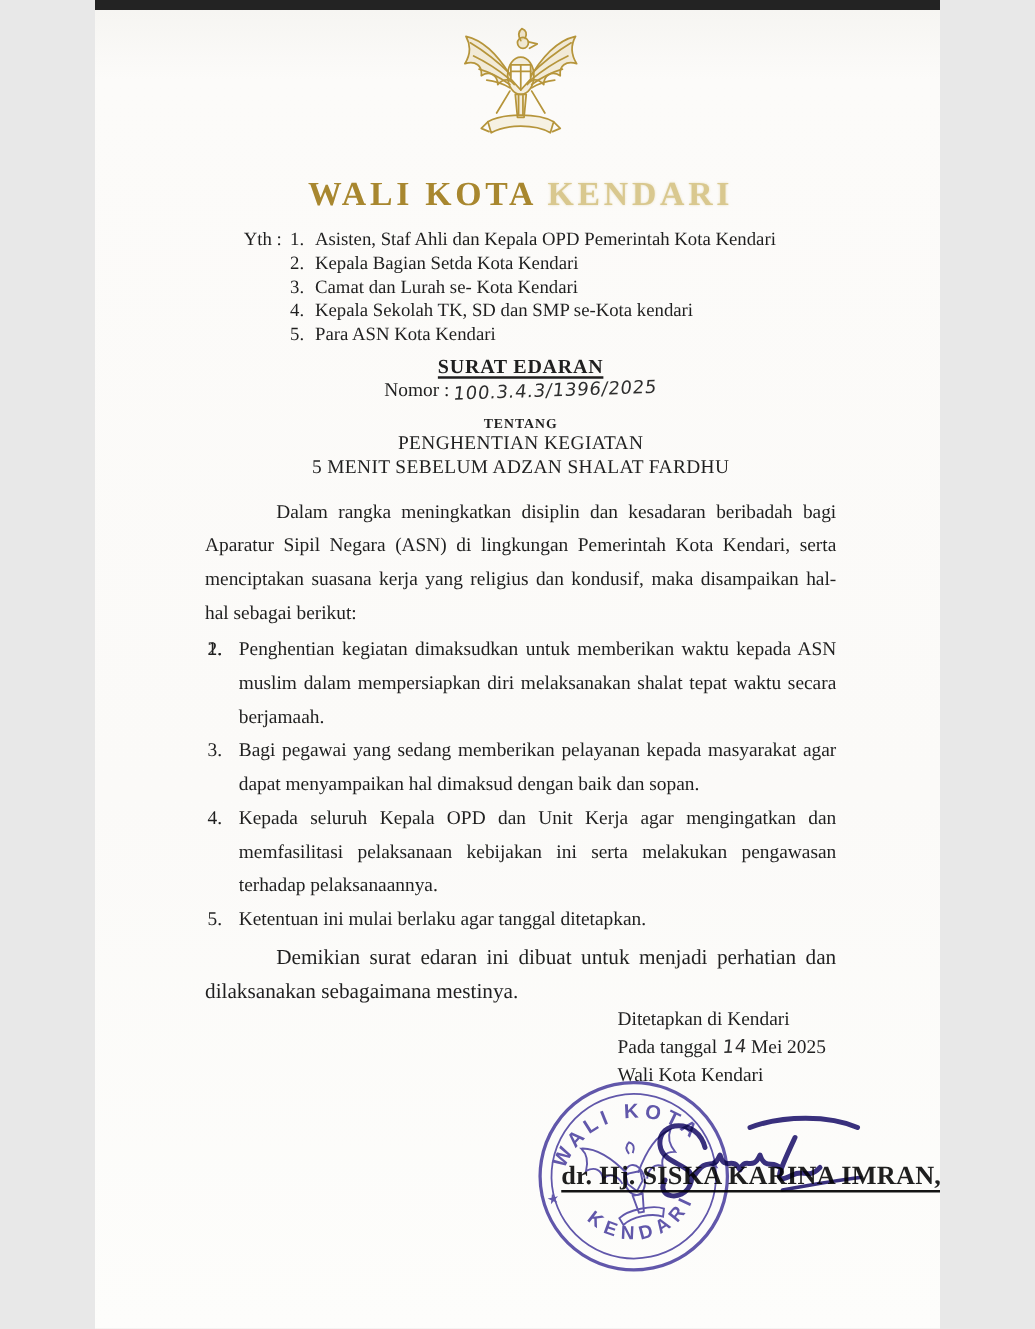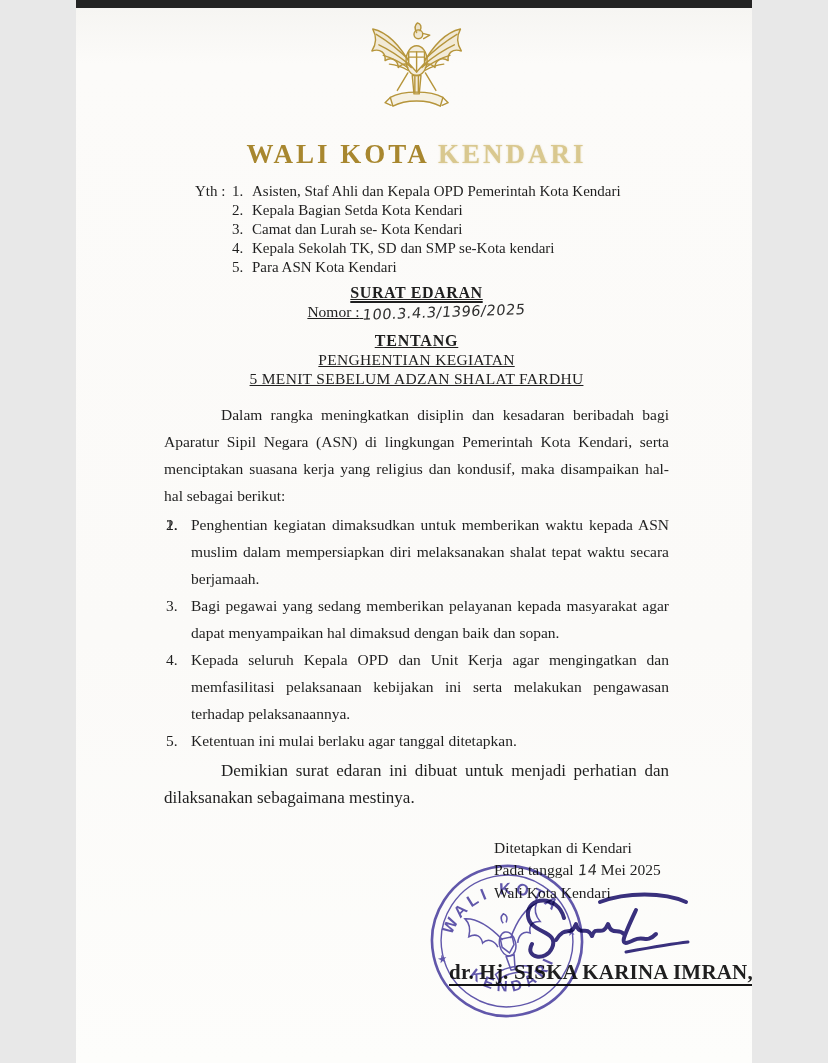--- a/index.html
+++ b/index.html
@@ -28,33 +28,33 @@
   .agency-title .t-right{color:#d9c88f;text-shadow:0 0 2px rgba(217,200,143,.6);}
 
   
   .recipients{margin-top:13px;padding-left:31px;display:flex;font-size:15px;line-height:19px;}
   .yth-label{flex:0 0 37px;}
   .recipient-list{flex:1;}
   .recipient-row{display:flex;}
   .recipient-row .num{flex:0 0 20px;}
 
   
-  .doc-head{margin-top:7px;text-align:center;text-decoration:underline;}
+  .doc-head{margin-top:7px;text-align:center;}
   .doc-type{
     font-size:16px;font-weight:bold;letter-spacing:.6px;
     text-decoration:underline;text-underline-offset:3px;text-decoration-thickness:1.5px;
   }
   .doc-number{font-size:15.5px;margin-top:1px;}
   .hand{
     display:inline-block;
     font-family:"DejaVu Sans", sans-serif;
     font-size:14.5px;letter-spacing:.5px;color:#2e2e2e;
     transform:skewX(-8deg) rotate(-2deg);
   }
-  .tentang{margin-top:11px;font-size:16px;font-weight:bold;letter-spacing:.8px;}
+  .tentang{margin-top:11px;font-size:11px;font-weight:bold;letter-spacing:.8px;}
   .subject{font-size:15.5px;letter-spacing:.3px;line-height:19px;}
 
   
   .opening{
     margin:13px 0 0 0;
     font-size:15.5px;line-height:27px;
     text-align:justify;text-indent:57px;
   }
   .directives{margin-top:2px;}
   .directive-item{
@@ -64,21 +64,21 @@
     text-align:justify;
   }
   .directive-item .num{position:absolute;left:2px;top:0;}
   .closing{
     margin:3px 0 0 0;
     font-size:17px;line-height:27px;
     text-align:justify;text-indent:57px;
   }
 
   
-  .signoff{position:absolute;left:373px;top:836px;width:350px;font-size:15.5px;line-height:21px;z-index:1;}
+  .signoff{position:absolute;left:373px;top:804px;width:350px;font-size:15.5px;line-height:21px;z-index:1;}
   .signoff .line{padding-left:45px;margin-top:1px;}
   .official-name{
     margin-top:59px;
     font-size:21px;font-weight:bold;letter-spacing:.2px;
     border-bottom:2px solid #141414;
     display:inline-block;padding-bottom:1px;
     white-space:nowrap;
   }
 
   .stamp{position:absolute;left:350px;top:860px;width:162px;height:162px;z-index:2;mix-blend-mode:multiply;opacity:.88;}

